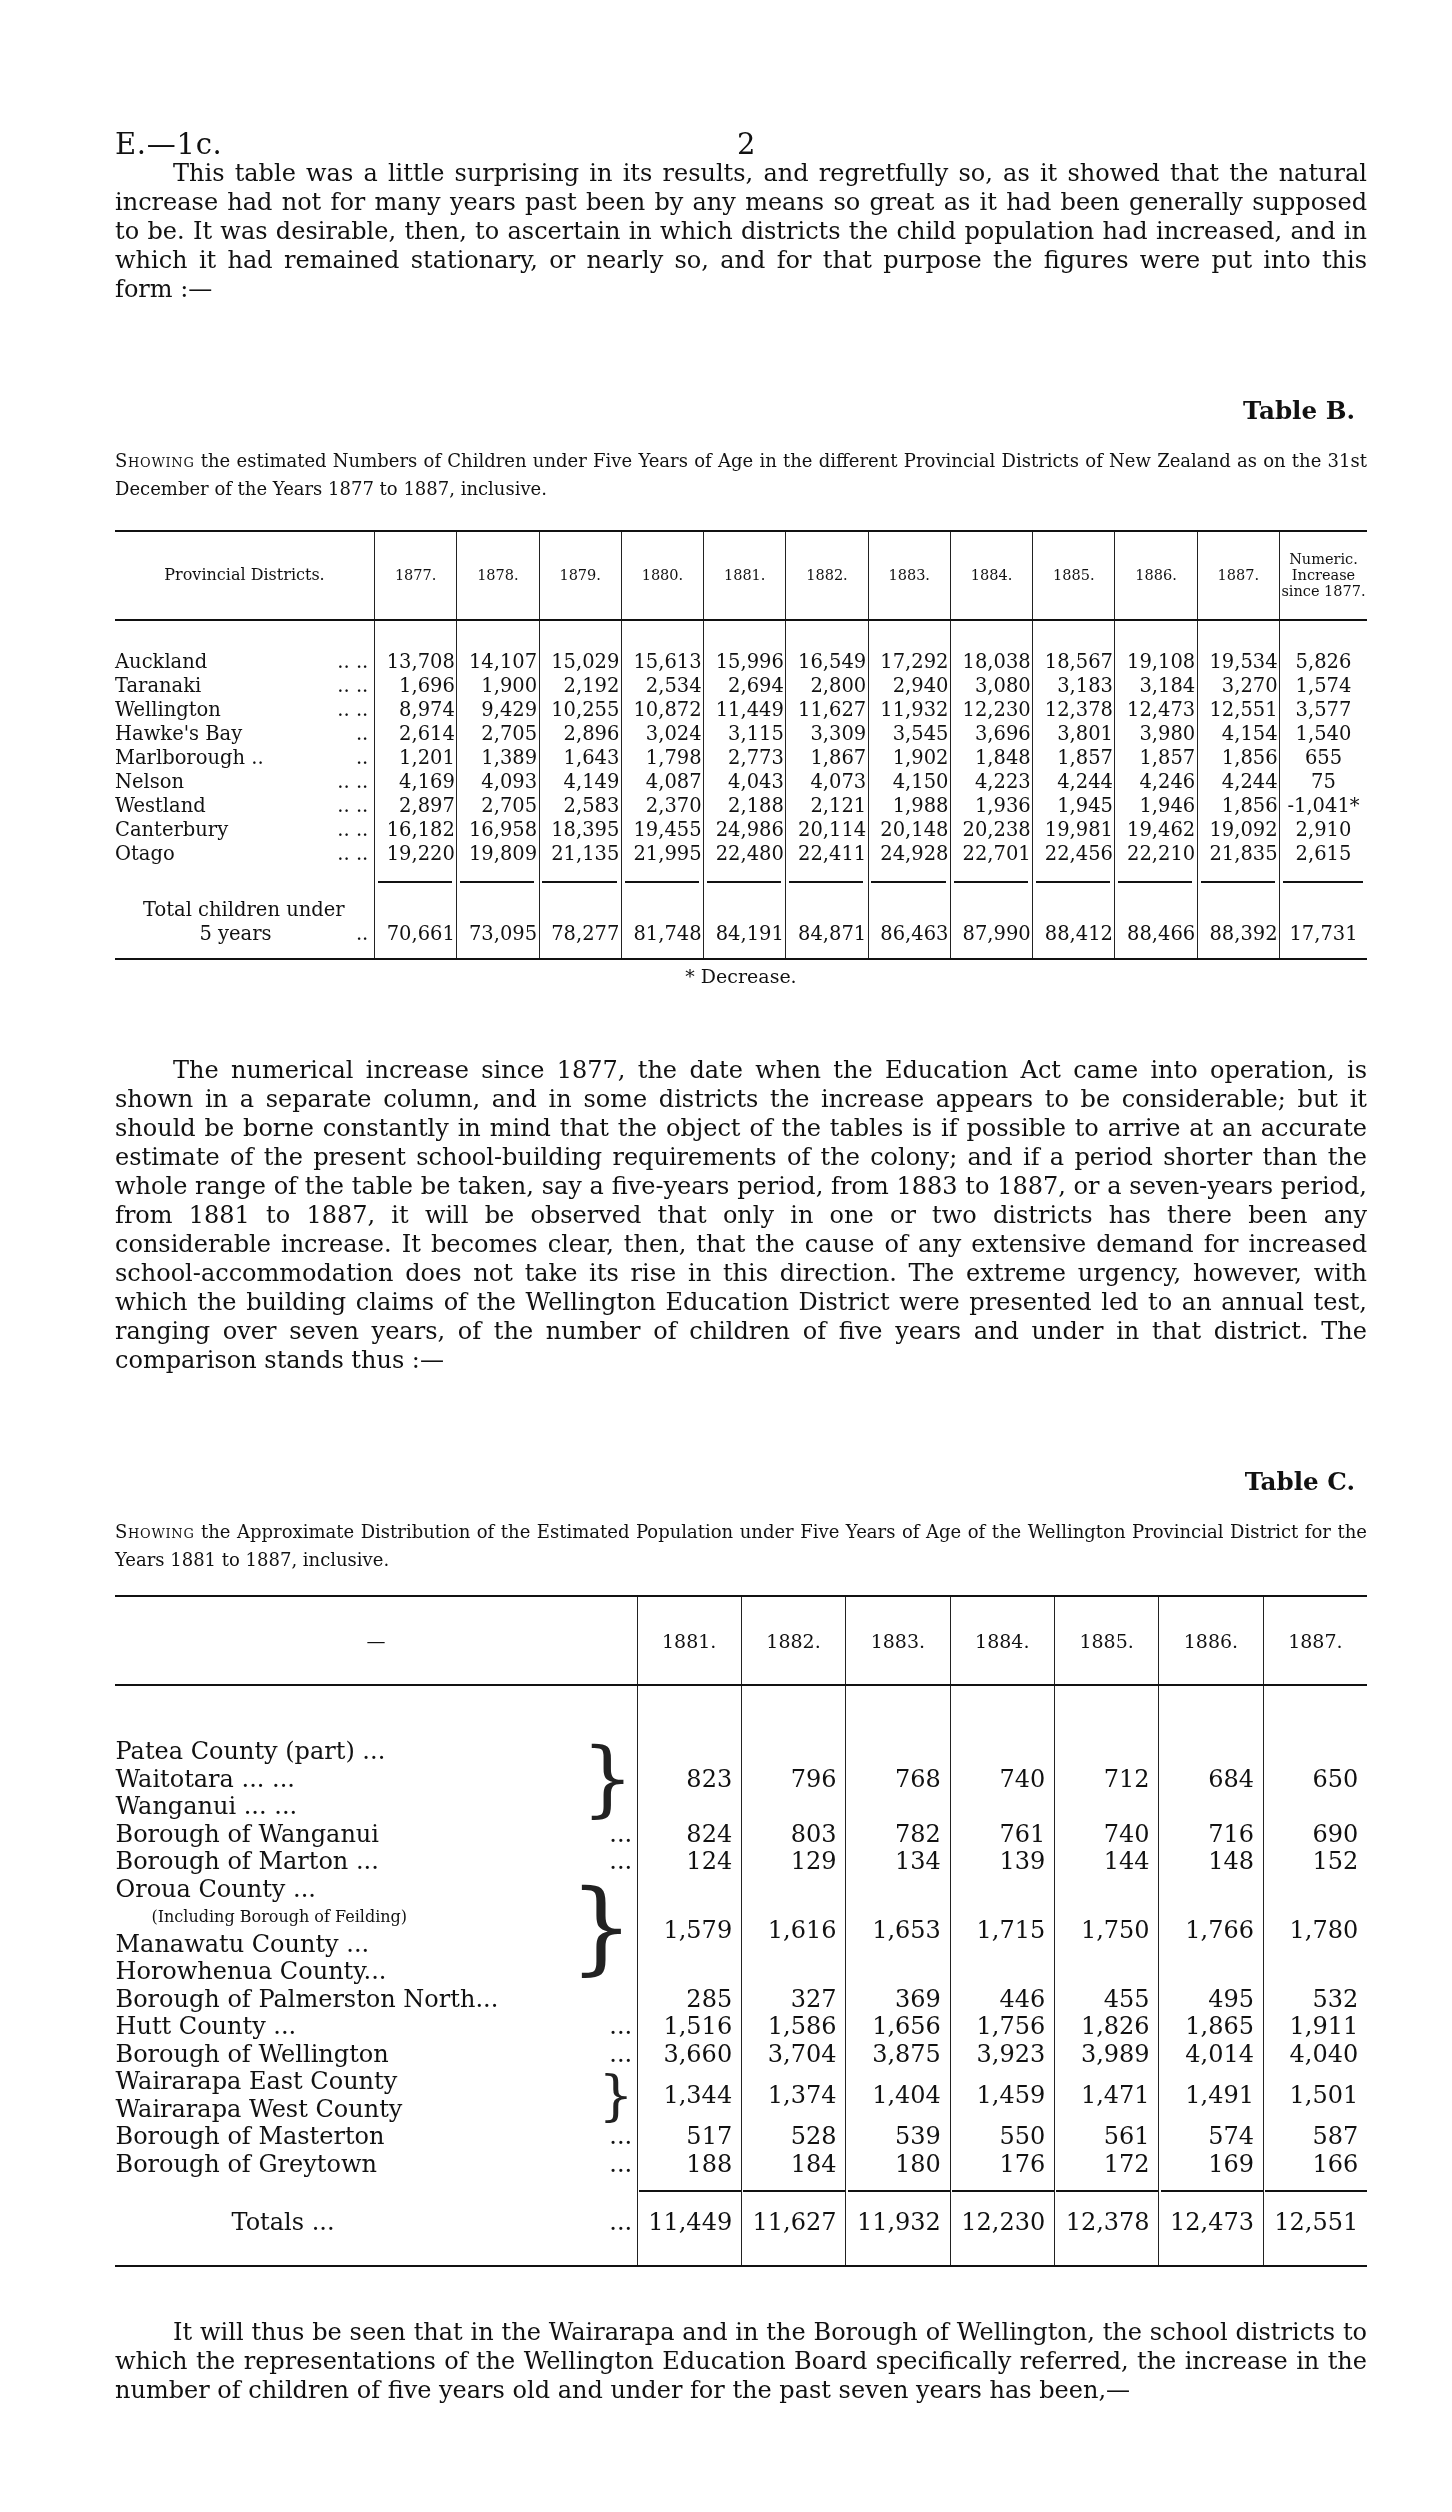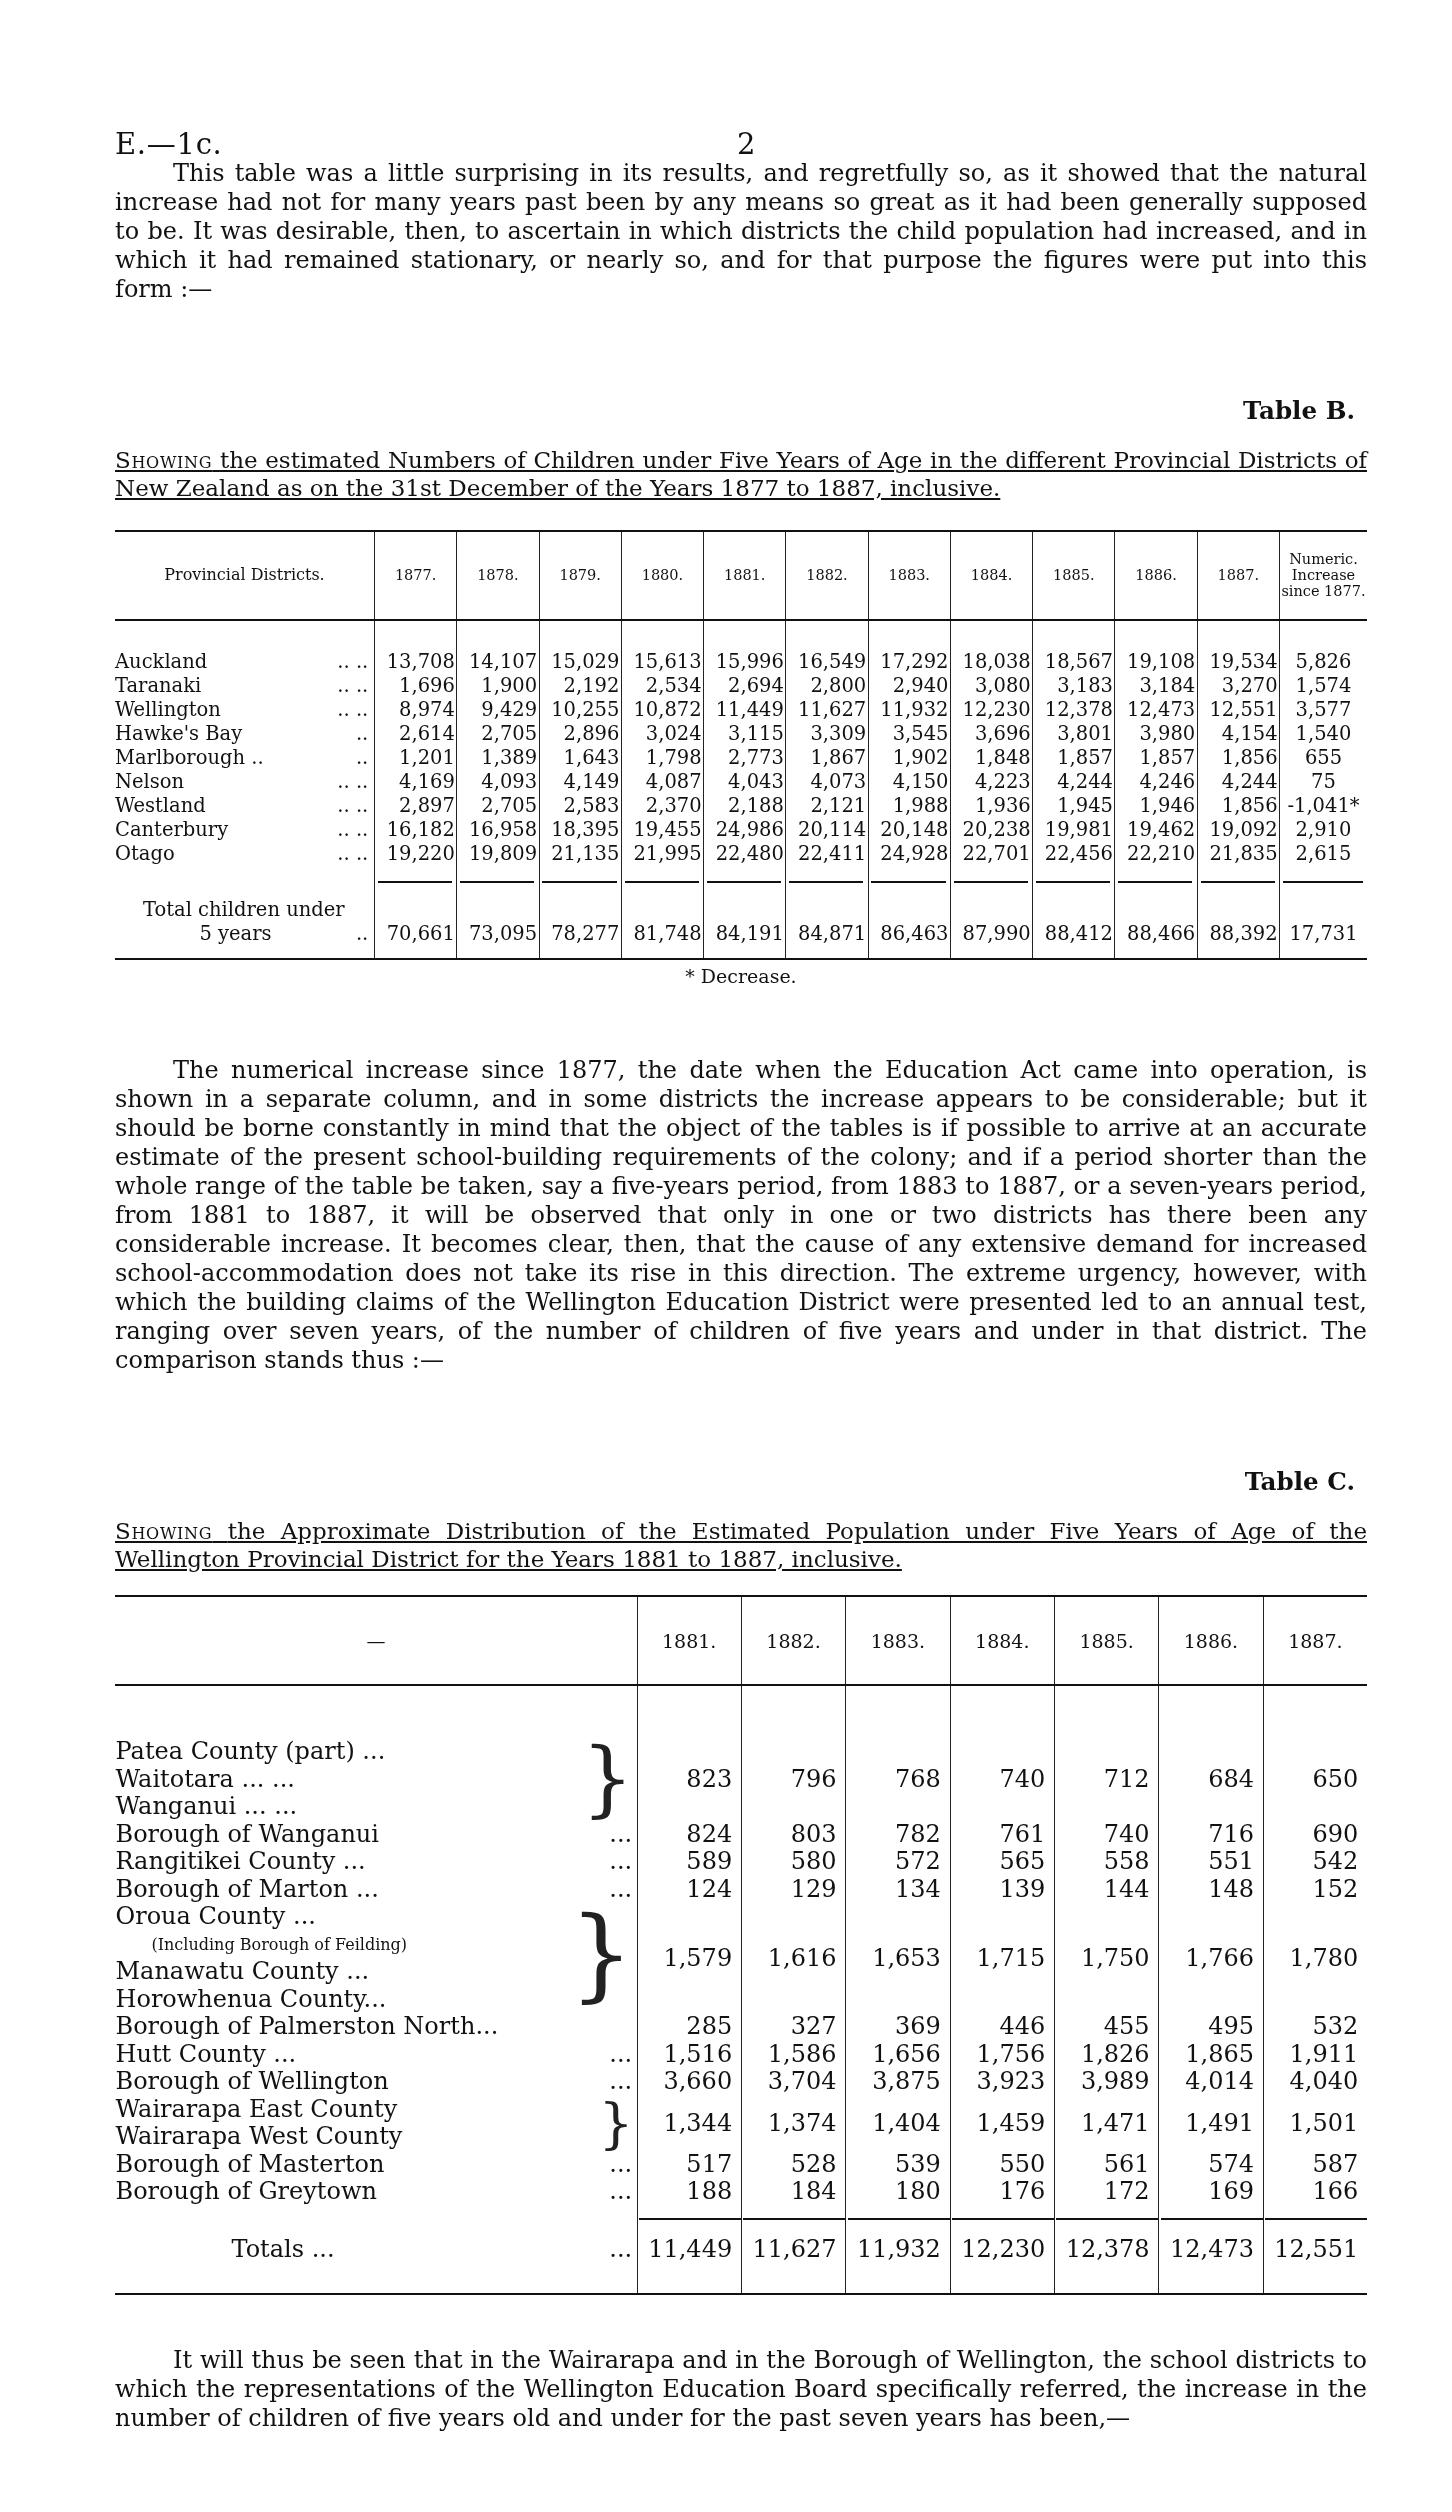--- a/index.html
+++ b/index.html
@@ -13,22 +13,22 @@
   .ref { position: absolute; left: 0; top: 127px; font-size: 29px; letter-spacing: 0.7px; }
   .pageno { position: absolute; left: 622px; top: 127px; font-size: 29px; }
 
   p.body {
     font-size: 24px; line-height: 29px; text-align: justify; margin: 0;
     text-indent: 58px; text-align-last: left;
   }
 
   .tbl-title { text-align: right; font-weight: bold; font-size: 24.6px; margin: 12px; }
   .tbl-caption {
-    font-size: 23px; line-height: 27.5px; text-align: justify; margin: 0;
-    padding-left: 0; text-indent: 0; text-decoration: underline;
+    font-size: 18px; line-height: 27.5px; text-align: justify; margin: 0;
+    padding-left: 0; text-indent: 0;
   }
   .sc { font-variant: small-caps; letter-spacing: 0.7px; }
 
   
   table.tb { border-collapse: collapse; width: 100%; font-size: 19.5px; }
   table.tb th {
     font-weight: normal; font-size: 14.5px; height: 85px;
     border-left: 1.1px solid #222; text-align: center; vertical-align: middle;
     border-bottom: 2.2px solid #111; line-height: 16px;
   }
@@ -362,32 +362,20 @@
           <td class="num">824</td>
           <td class="num">803</td>
           <td class="num">782</td>
           <td class="num">761</td>
           <td class="num">740</td>
           <td class="num">716</td>
           <td class="num">690</td>
         </tr>
         <tr class="">
           <td class="name">
-            <div><span>Rangitikei County      ...</span><span class="dots">...</span></div>
-          </td>
-          <td class="num">589</td>
-          <td class="num">580</td>
-          <td class="num">572</td>
-          <td class="num">565</td>
-          <td class="num">558</td>
-          <td class="num">551</td>
-          <td class="num">542</td>
-        </tr>
-        <tr class="">
-          <td class="name">
             <div><span>Borough of Marton ...</span><span class="dots">...</span></div>
           </td>
           <td class="num">124</td>
           <td class="num">129</td>
           <td class="num">134</td>
           <td class="num">139</td>
           <td class="num">144</td>
           <td class="num">148</td>
           <td class="num">152</td>
         </tr>

